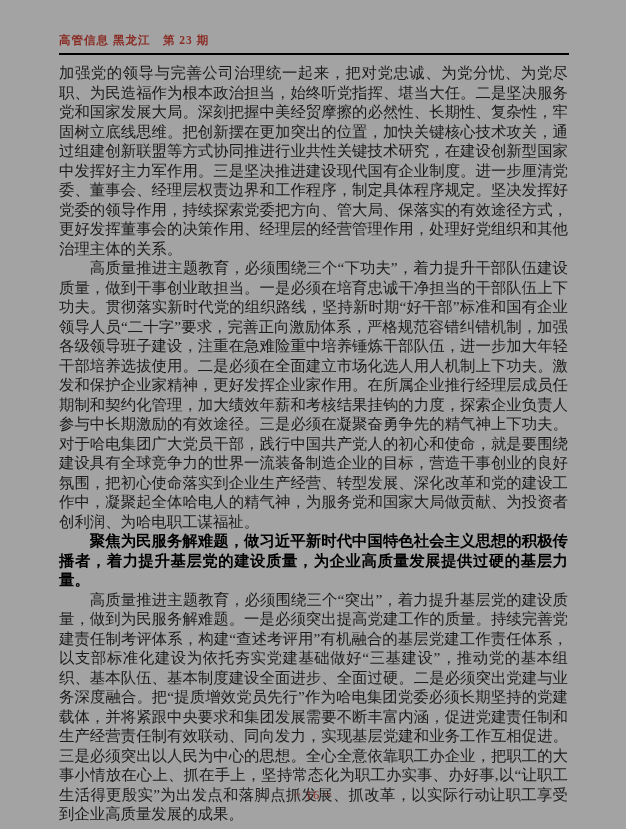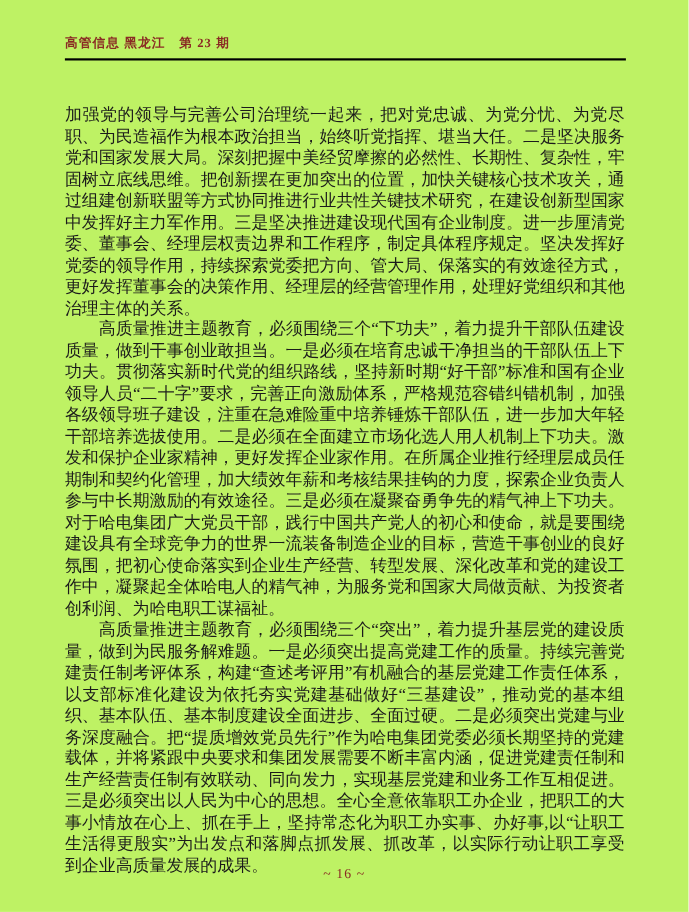--- a/index.html
+++ b/index.html
@@ -5,21 +5,21 @@
   html, body {
     margin: 0;
     padding: 0;
     background: #ffffff;
   }
   .page {
     position: relative;
     width: 626px;
     height: 829px;
     margin: 0 auto;
-    background: #bef264;
+    background: #a3a3a3;
     overflow: hidden;
     font-family: "Liberation Serif", serif;
   }
   .page-header {
     position: absolute;
     top: 30px;
     left: 59px;
     right: 57px;
     padding-bottom: 5px;
     border-bottom: 2px solid #000000;
@@ -41,21 +41,20 @@
     color: #1b1b1b;
     text-align: justify;
   }
   .document-body p {
     margin: 0;
     padding: 0;
     text-indent: 2em;
   }
   .document-body p.continuation {
     text-indent: 0;
-    margin-top: 32px;
   }
   .document-body p.section-heading {
     font-weight: bold;
     color: #000000;
   }
   .page-footer {
     position: absolute;
     bottom: 26px;
     left: 0;
     right: 0;
@@ -72,20 +71,21 @@
 
 <div class="page">
 
   <div class="page-header">
     <span class="journal-title">高管信息 黑龙江　第 23 期</span>
   </div>
 
   <div class="document-body">
     <p class="continuation">加强党的领导与完善公司治理统一起来，把对党忠诚、为党分忧、为党尽职、为民造福作为根本政治担当，始终听党指挥、堪当大任。二是坚决服务党和国家发展大局。深刻把握中美经贸摩擦的必然性、长期性、复杂性，牢固树立底线思维。把创新摆在更加突出的位置，加快关键核心技术攻关，通过组建创新联盟等方式协同推进行业共性关键技术研究，在建设创新型国家中发挥好主力军作用。三是坚决推进建设现代国有企业制度。进一步厘清党委、董事会、经理层权责边界和工作程序，制定具体程序规定。坚决发挥好党委的领导作用，持续探索党委把方向、管大局、保落实的有效途径方式，更好发挥董事会的决策作用、经理层的经营管理作用，处理好党组织和其他治理主体的关系。</p>
     <p>高质量推进主题教育，必须围绕三个“下功夫”，着力提升干部队伍建设质量，做到干事创业敢担当。一是必须在培育忠诚干净担当的干部队伍上下功夫。贯彻落实新时代党的组织路线，坚持新时期“好干部”标准和国有企业领导人员“二十字”要求，完善正向激励体系，严格规范容错纠错机制，加强各级领导班子建设，注重在急难险重中培养锤炼干部队伍，进一步加大年轻干部培养选拔使用。二是必须在全面建立市场化选人用人机制上下功夫。激发和保护企业家精神，更好发挥企业家作用。在所属企业推行经理层成员任期制和契约化管理，加大绩效年薪和考核结果挂钩的力度，探索企业负责人参与中长期激励的有效途径。三是必须在凝聚奋勇争先的精气神上下功夫。对于哈电集团广大党员干部，践行中国共产党人的初心和使命，就是要围绕建设具有全球竞争力的世界一流装备制造企业的目标，营造干事创业的良好氛围，把初心使命落实到企业生产经营、转型发展、深化改革和党的建设工作中，凝聚起全体哈电人的精气神，为服务党和国家大局做贡献、为投资者创利润、为哈电职工谋福祉。</p>
+    <p class="section-heading">聚焦为民服务解难题，做习近平新时代中国特色社会主义思想的积极传播者，着力提升基层党的建设质量，为企业高质量发展提供过硬的基层力量。</p>
     <p>高质量推进主题教育，必须围绕三个“突出”，着力提升基层党的建设质量，做到为民服务解难题。一是必须突出提高党建工作的质量。持续完善党建责任制考评体系，构建“查述考评用”有机融合的基层党建工作责任体系，以支部标准化建设为依托夯实党建基础做好“三基建设”，推动党的基本组织、基本队伍、基本制度建设全面进步、全面过硬。二是必须突出党建与业务深度融合。把“提质增效党员先行”作为哈电集团党委必须长期坚持的党建载体，并将紧跟中央要求和集团发展需要不断丰富内涵，促进党建责任制和生产经营责任制有效联动、同向发力，实现基层党建和业务工作互相促进。三是必须突出以人民为中心的思想。全心全意依靠职工办企业，把职工的大事小情放在心上、抓在手上，坚持常态化为职工办实事、办好事,以“让职工生活得更殷实”为出发点和落脚点抓发展、抓改革，以实际行动让职工享受到企业高质量发展的成果。</p>
   </div>
 
   <div class="page-footer">
     <span class="page-number">~ 16 ~</span>
   </div>
 
 </div>
 
 </body></html>

